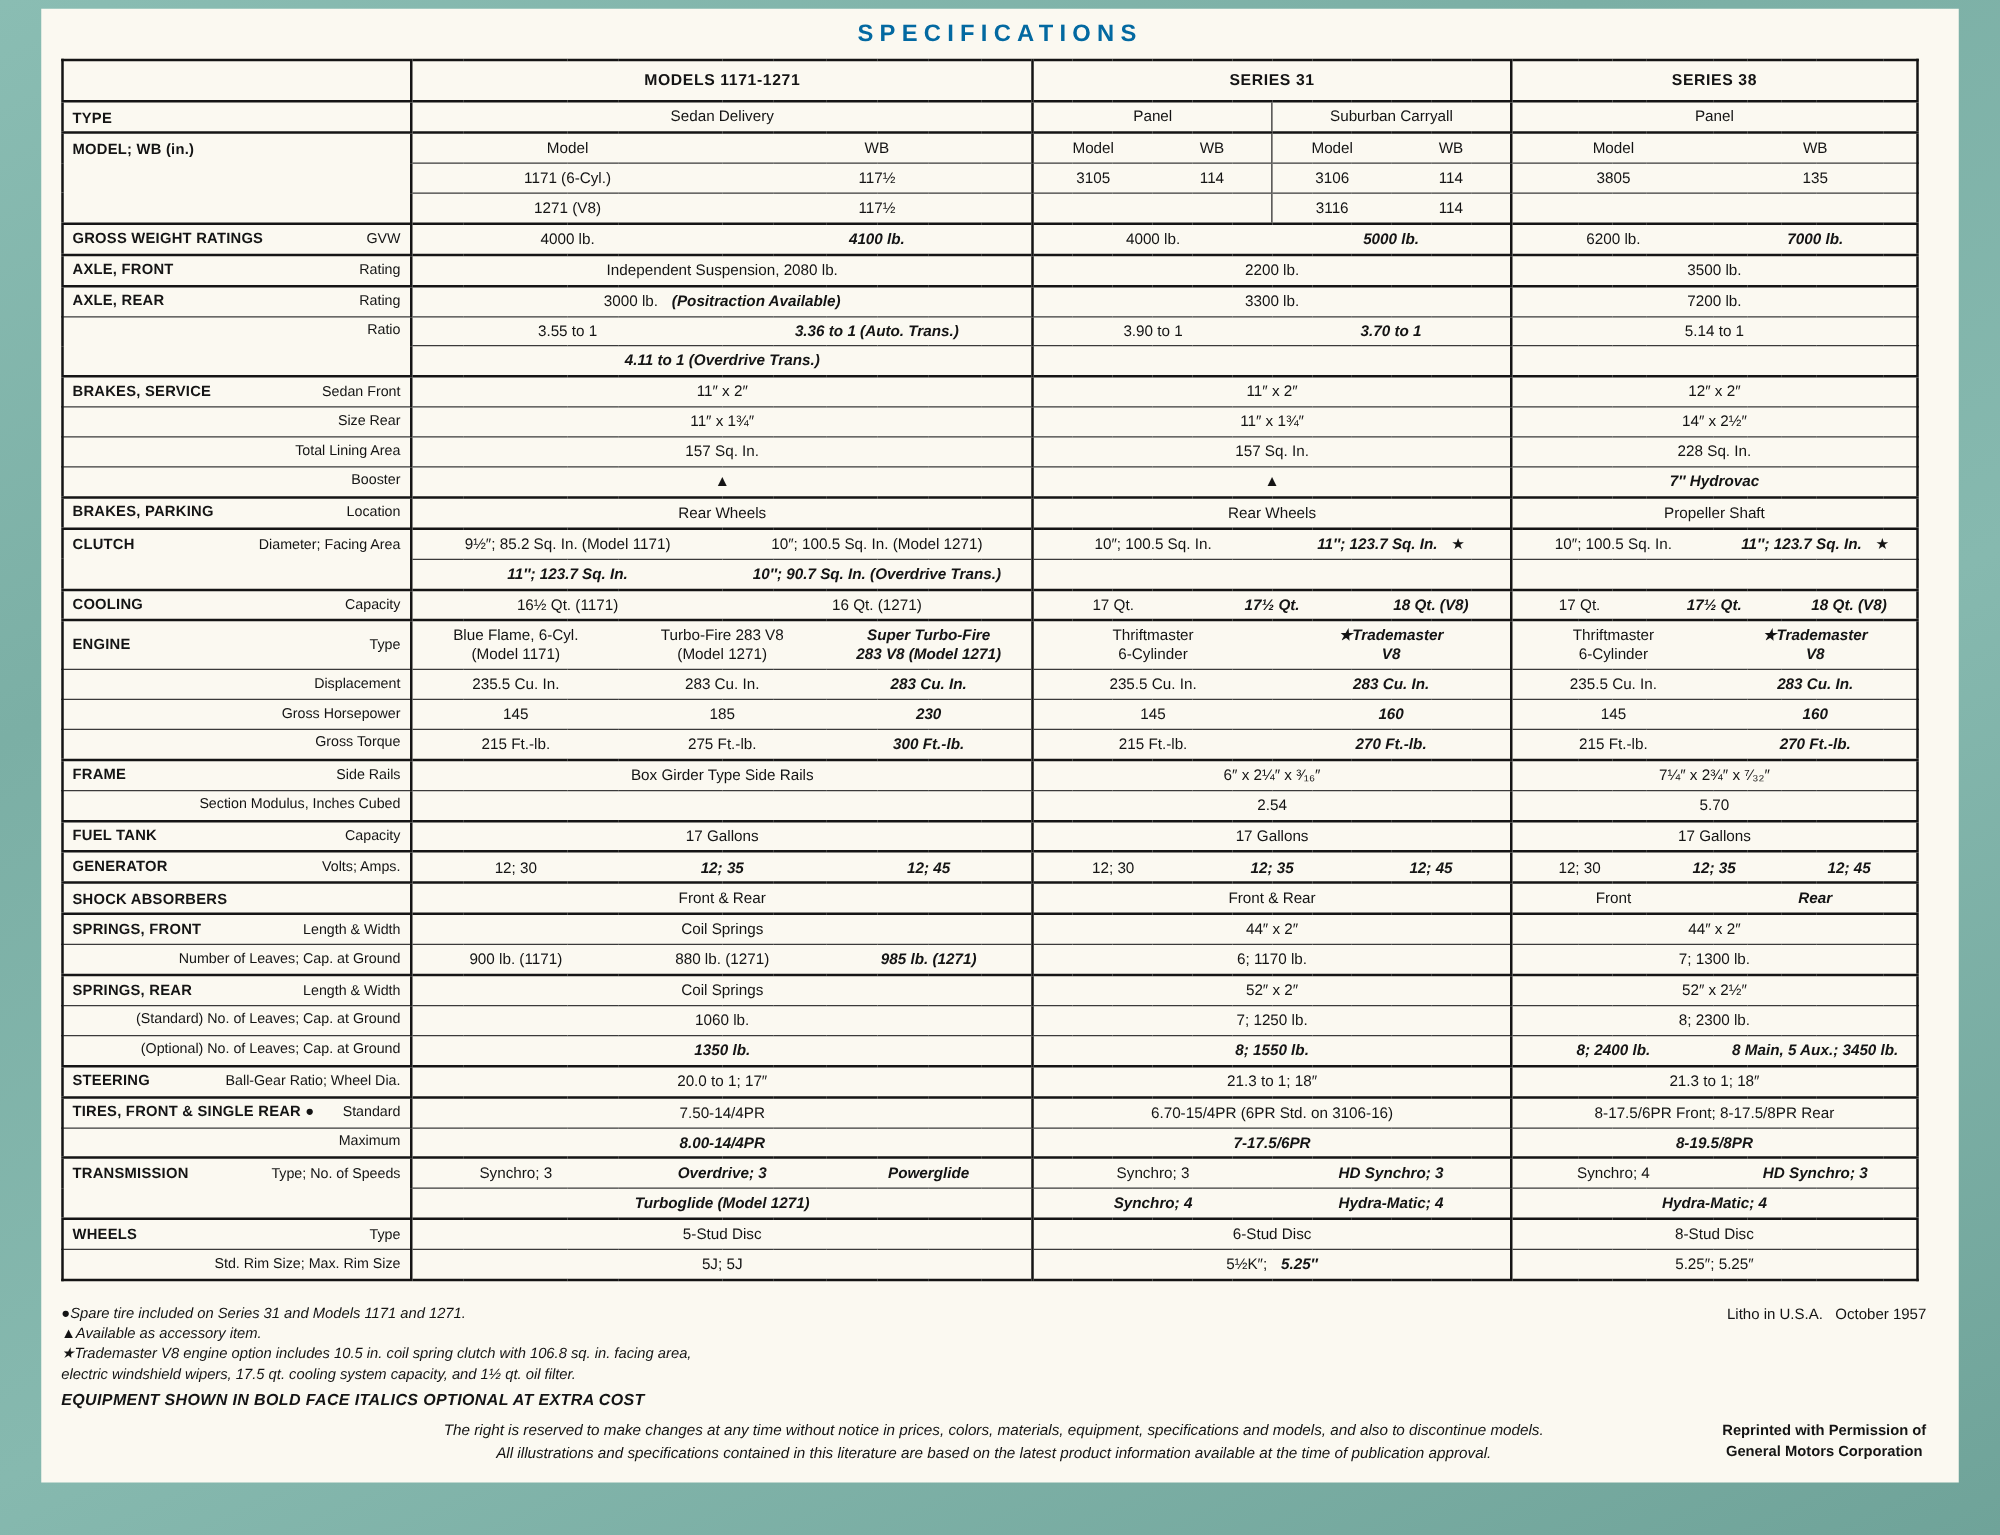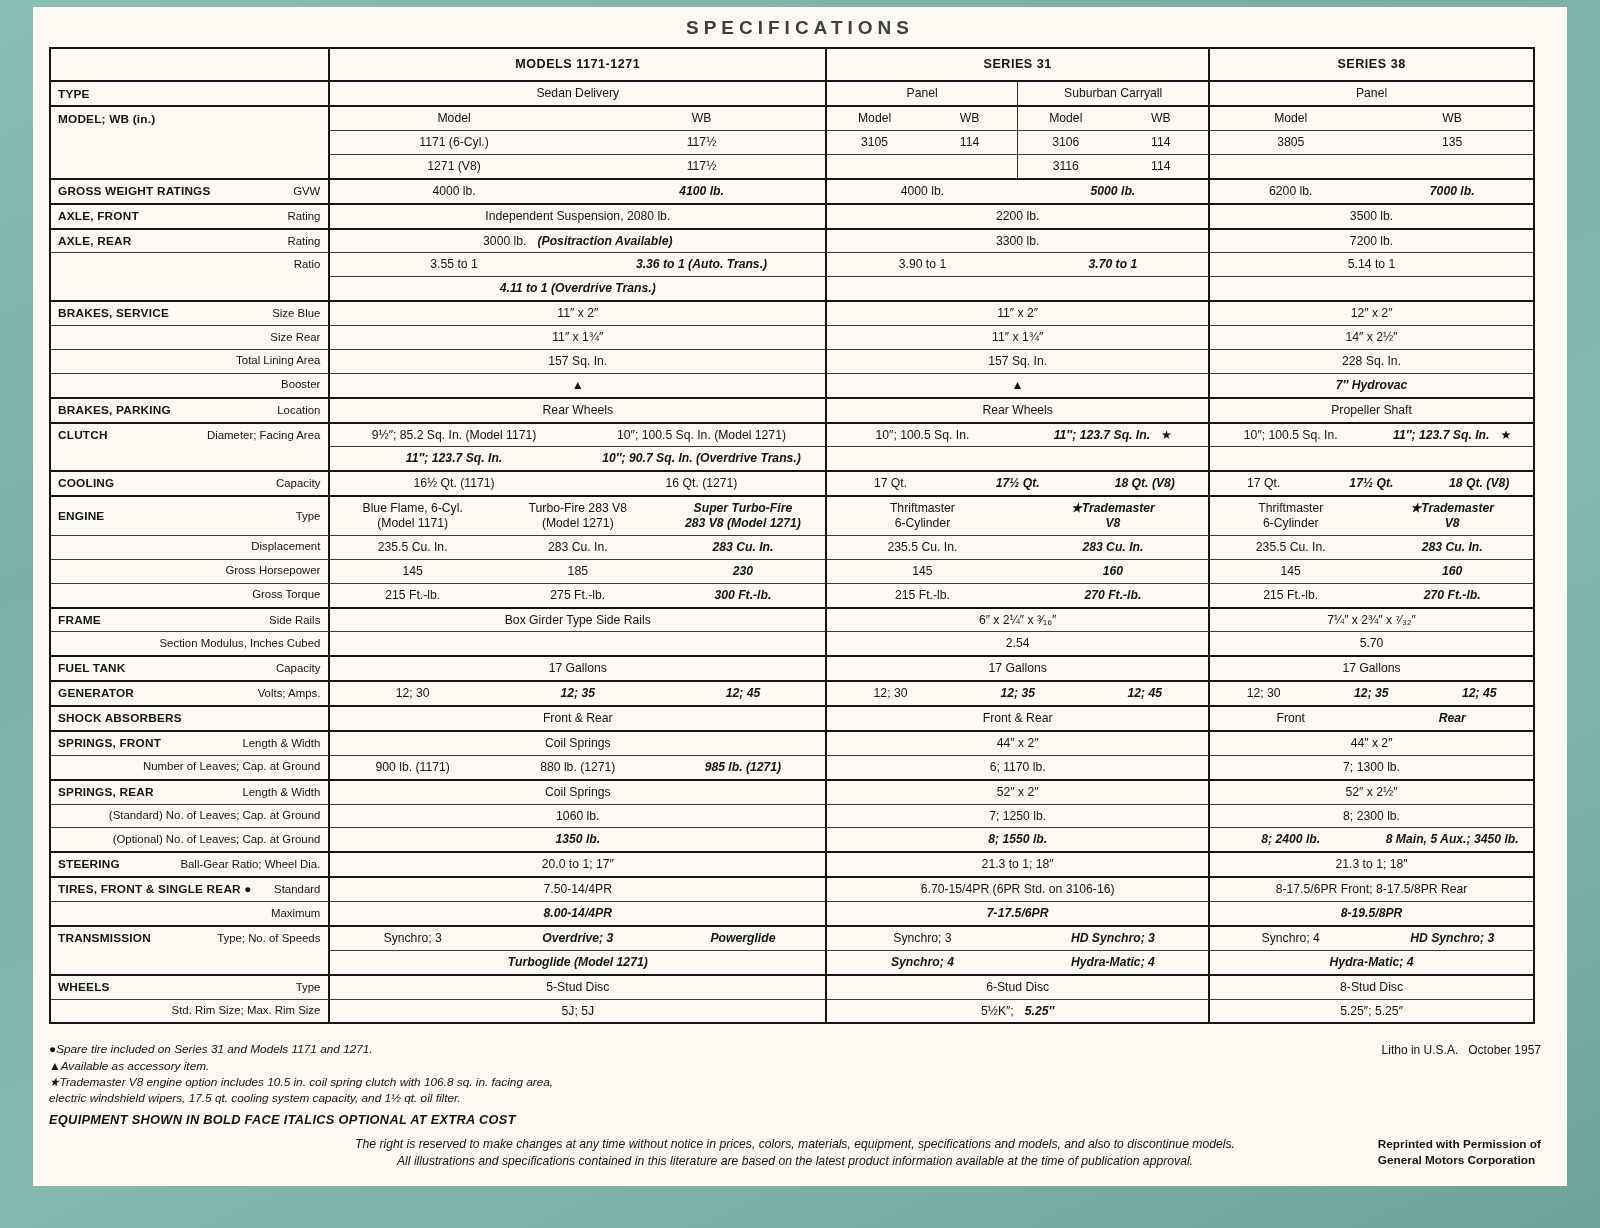--- a/index.html
+++ b/index.html
@@ -7,21 +7,21 @@
     width:1600px;height:1228px;position:relative;overflow:hidden;
     background:linear-gradient(155deg,#8abdb3 0%,#7bafa5 30%,#86b9af 60%,#6fa399 100%);
     font-family:"Liberation Sans", sans-serif;color:#141414;
   }
   .page{
     position:absolute;left:33px;right:33px;top:7px;bottom:42px;
     background:#fbf9f1;overflow:hidden;
   }
   .title{
     margin:10px 0 8px 0;text-align:center;font-size:19px;font-weight:700;
-    letter-spacing:5px;color:#404040;
+    letter-spacing:5px;color:#0369a1;
   }
   table.specs{
     border-collapse:collapse;table-layout:fixed;
     width:calc(100% - 48px);margin:0 26px 17px 16px;
     border:2.5px solid #151515;
   }
   td{
     border-top:1px solid #3a3a3a;
     font-size:12.2px;line-height:1.22;padding:4px 2px;
     text-align:center;vertical-align:middle;white-space:pre-line;overflow:hidden;
@@ -40,21 +40,21 @@
   .part + .part{margin-left:11px;}
   .star{margin-left:22px;font-style:normal;font-weight:400;}
   .below{margin:8px 26px 0 16px;position:relative;}
   .fn-row{display:flex;justify-content:space-between;align-items:flex-start;}
   .fn-left{font-style:italic;font-size:11.8px;line-height:1.38;}
   .fn-wide{max-width:520px;}
   .litho{font-size:12px;padding-top:2px;white-space:nowrap;}
   .equip{font-weight:700;font-style:italic;font-size:12.8px;margin-top:5px;letter-spacing:0.3px;}
   .disc-row{position:relative;margin-top:9px;min-height:36px;}
   .disclaimer{margin:0 auto;max-width:980px;text-align:center;font-style:italic;font-size:12.2px;line-height:1.45;}
-  .reprint{position:absolute;right:0;top:0;font-weight:700;font-size:11.8px;line-height:1.4;text-align:left;}
+  .reprint{position:absolute;right:0;top:0;font-weight:700;font-size:11.8px;line-height:1.4;text-align:center;}
   .footer-line{text-align:center;font-weight:700;font-size:13.2px;margin-top:15px;letter-spacing:0.3px;}
 </style>
 </head>
 <body>
 
 <div class="frame">
   <div class="page">
 
     <div class="title">SPECIFICATIONS</div>
 
@@ -173,21 +173,21 @@
             <td colspan="6" class="d bi gr">3.70 to 1</td>
             <td colspan="12" class="d">5.14 to 1</td>
           </tr>
           <tr>
             <td class="lbl nb"><div class="lwrap"></div></td>
             <td colspan="12" class="d bi gr">4.11 to 1 (Overdrive Trans.)</td>
             <td colspan="12" class="d gr"></td>
             <td colspan="12" class="d"></td>
           </tr>
           <tr class="major">
-            <td class="lbl"><div class="lwrap"><span class="lmain">BRAKES, SERVICE</span><span class="lsub">Size Blue</span></div></td>
+            <td class="lbl"><div class="lwrap"><span class="lmain">BRAKES, SERVICE</span><span class="lsub">Sedan Front</span></div></td>
             <td colspan="12" class="d gr">11″ x 2″</td>
             <td colspan="12" class="d gr">11″ x 2″</td>
             <td colspan="12" class="d">12″ x 2″</td>
           </tr>
           <tr>
             <td class="lbl"><div class="lwrap"><span class="lsub">Size Rear</span></div></td>
             <td colspan="12" class="d gr">11″ x 1¾″</td>
             <td colspan="12" class="d gr">11″ x 1¾″</td>
             <td colspan="12" class="d">14″ x 2½″</td>
           </tr>

